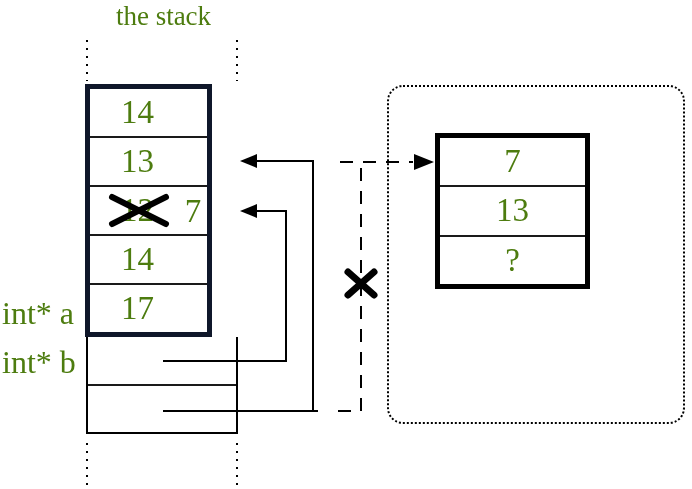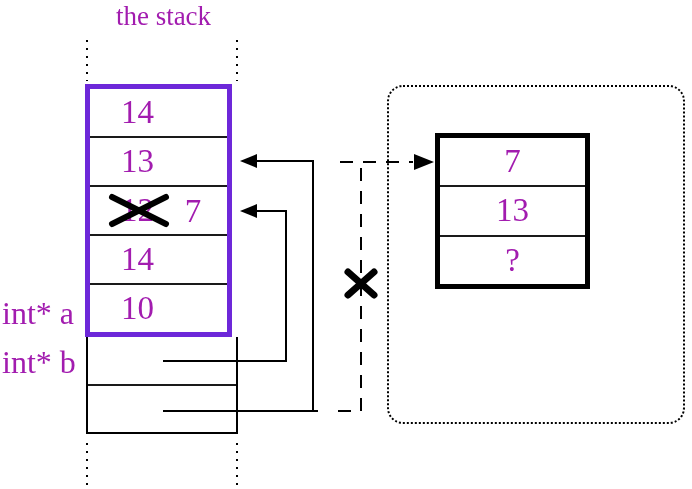--- a/index.html
+++ b/index.html
@@ -1,38 +1,38 @@
 <!DOCTYPE html>
 <html><head>
 <meta charset="utf-8">
 <style>
   html,body { margin:0; padding:0; background:#ffffff; }
   #canvas {
     position: relative;
     width: 692px; height: 489px;
     background: #ffffff;
     font-family: "Liberation Serif", "DejaVu Serif", serif;
-    color: #a21caf;
+    color: #4d7c0f;
     overflow: hidden;
     text-decoration: underline;
   }
   .title {
     position: absolute;
     font-size: 27px;
     text-align: center;
     white-space: nowrap;
   }
   #stack-title { left: 85px; top: 1px; width: 157px; }
   #heap-title  { left: 442px; top: 1px; width: 200px; }
 
   
   #stack-box {
     position: absolute; left: 85px; top: 84px;
-    width: 147px; height: 253px;
-    border: 5px solid #6d28d9;
+    width: 127px; height: 253px;
+    border: 5px solid #0f172a;
     box-sizing: border-box;
     display: flex; flex-direction: column;
   }
   .srow {
     position: relative;
     flex: 1 1 0;
     display: flex; align-items: center;
   }
   .srow.divided { border-bottom: 2px solid #1a1a1a; }
   .cellnum {
@@ -114,21 +114,21 @@
       <span class="cellnum">13</span>
     </div>
     <div class="srow divided">
       <span class="cellnum">12</span>
       <span class="newval">7</span>
     </div>
     <div class="srow divided">
       <span class="cellnum">14</span>
     </div>
     <div class="srow">
-      <span class="cellnum">10</span>
+      <span class="cellnum">17</span>
     </div>
   </div>
 
   <div id="ptr-cells">
     <div class="prow divided"></div>
     <div class="prow"></div>
   </div>
 
   <div id="var-a" class="varlabel">int* a</div>
   <div id="var-b" class="varlabel">int* b</div>

